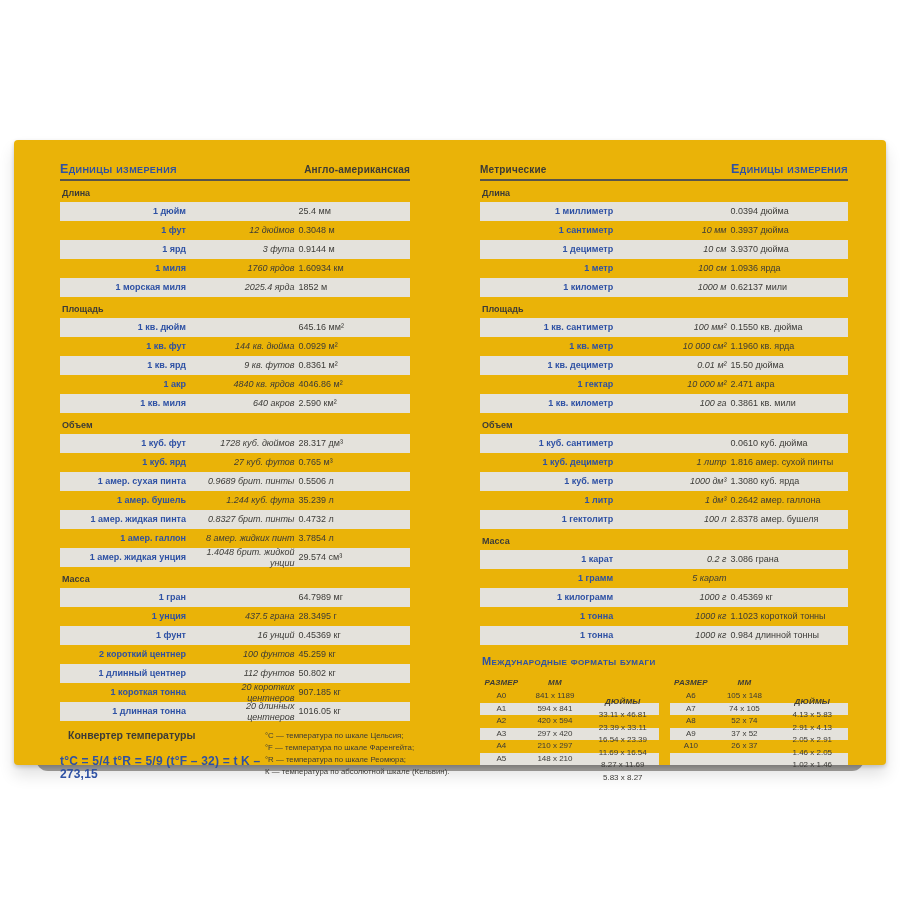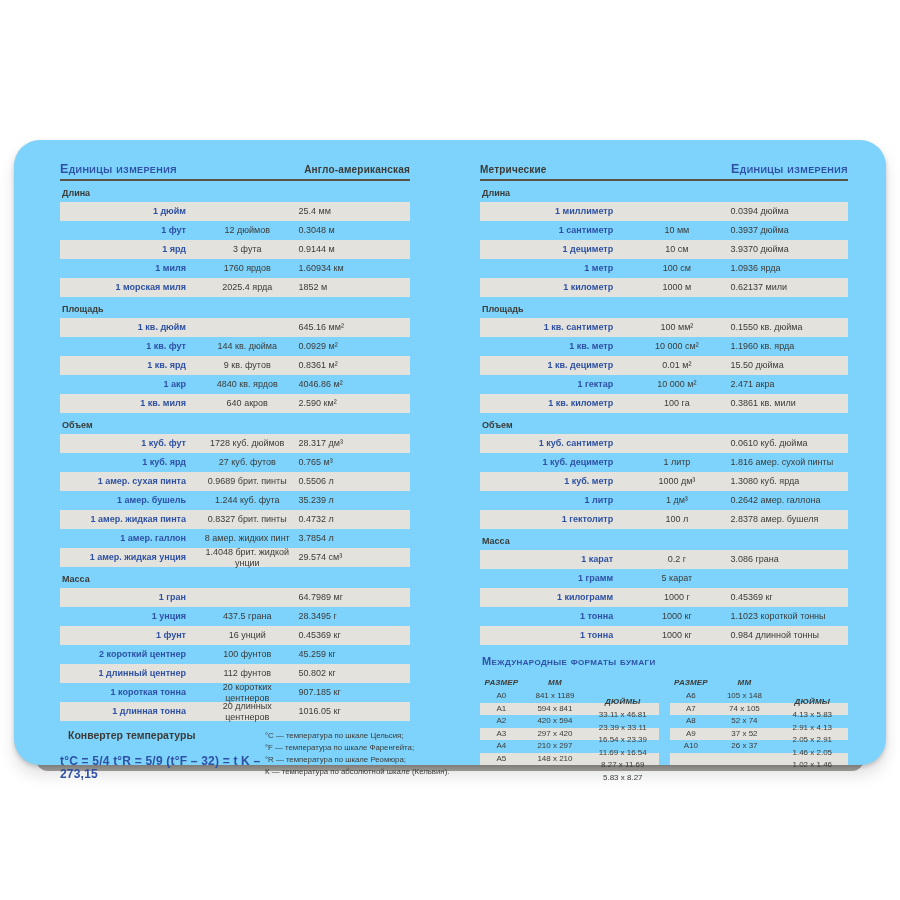--- a/index.html
+++ b/index.html
@@ -3,21 +3,21 @@
 <meta charset="utf-8">
 <style>
   html,body{margin:0;padding:0;}
   body{
     width:900px;height:900px;background:#ffffff;position:relative;overflow:hidden;
     font-family:"Liberation Sans", sans-serif;
     -webkit-font-smoothing:antialiased;
   }
   .sheet{
     position:absolute;left:14px;top:140px;width:872px;height:625px;
-    background:#7dd3fc;border-radius:26px;
+    background:#eab308;border-radius:4px;
     box-shadow:0 2px 4px rgba(0,0,0,0.18), 0 10px 16px rgba(0,0,0,0.12);
   }
   .sheet::after{
     content:"";position:absolute;left:22px;right:22px;bottom:-6px;height:12px;
     background:#a6a4a0;border-radius:0 0 12px 12px;z-index:-1;
   }
   .sheet-inner{
     display:flex;gap:70px;padding:18px 52px 0 46px;box-sizing:border-box;height:100%;
   }
   .col{box-sizing:border-box;}
@@ -37,21 +37,21 @@
   }
 
   .sec-label{
     font-size:9px;font-weight:bold;color:#3c3b37;margin:7px 0 3px 2px;line-height:11px;
   }
   .row{
     display:flex;align-items:center;height:19px;font-size:9px;line-height:11px;
   }
   .row.shaded{background:#e4e2dc;}
   .c-unit{width:40%;text-align:right;padding-right:14px;color:#2e51a4;box-sizing:border-box;font-weight:bold;}
-  .c-equiv{width:27%;text-align:center;color:#3c3b37;box-sizing:border-box;}
+  .c-equiv{width:27%;text-align:right;color:#3c3b37;box-sizing:border-box;font-style:italic;}
   .c-val{width:33%;text-align:left;padding-left:4px;color:#3c3b37;box-sizing:border-box;}
 
   .temp{display:flex;margin-top:8px;}
   .temp-left{width:205px;flex:0 0 205px;}
   .temp-title{font-size:10.5px;font-weight:bold;color:#3c3b37;line-height:13px;padding-left:8px;}
   .temp-formula{font-size:12px;font-weight:bold;color:#2e51a4;margin-top:13px;line-height:13px;letter-spacing:0.2px;}
   .temp-notes{flex:1;font-size:7.8px;color:#3c3b37;line-height:12px;padding-top:1px;}
   .temp-note{white-space:nowrap;}
 
   .paper-title{

